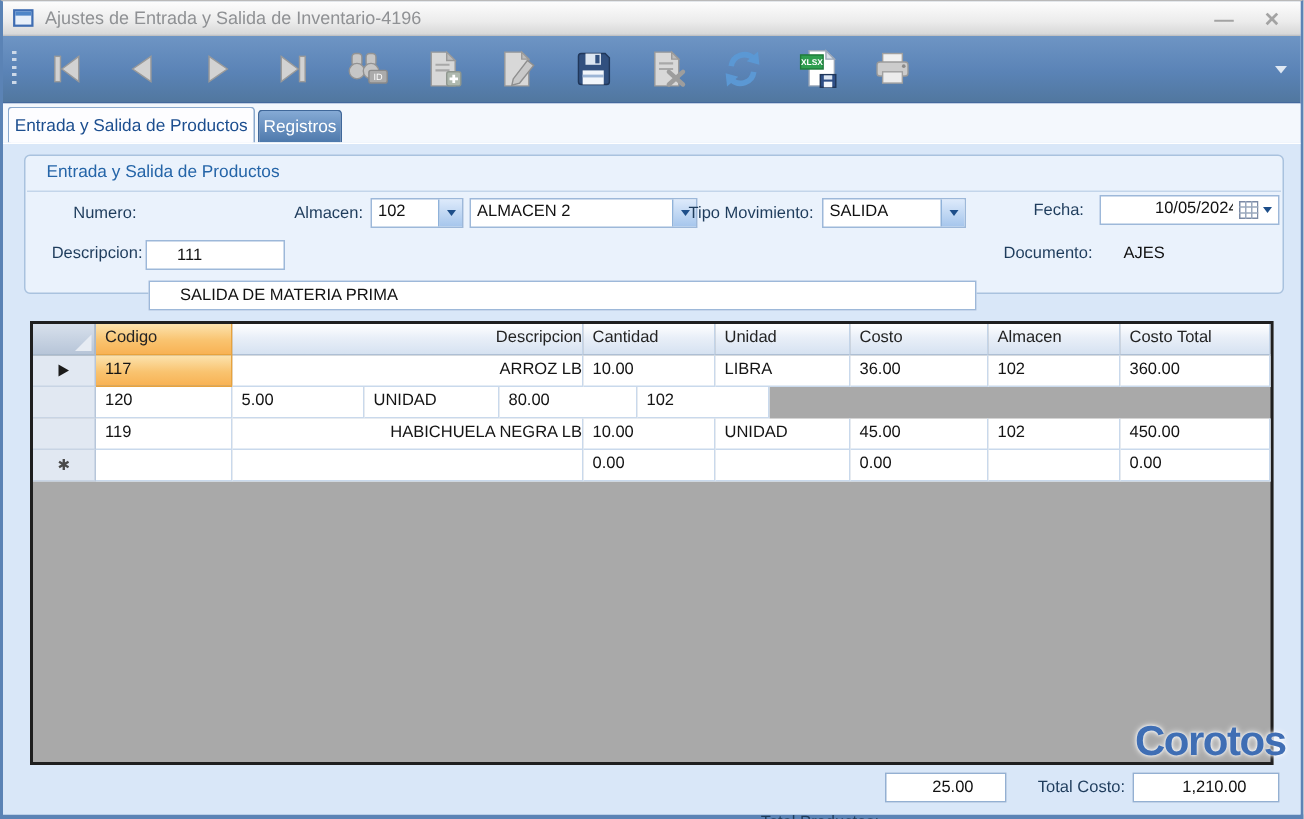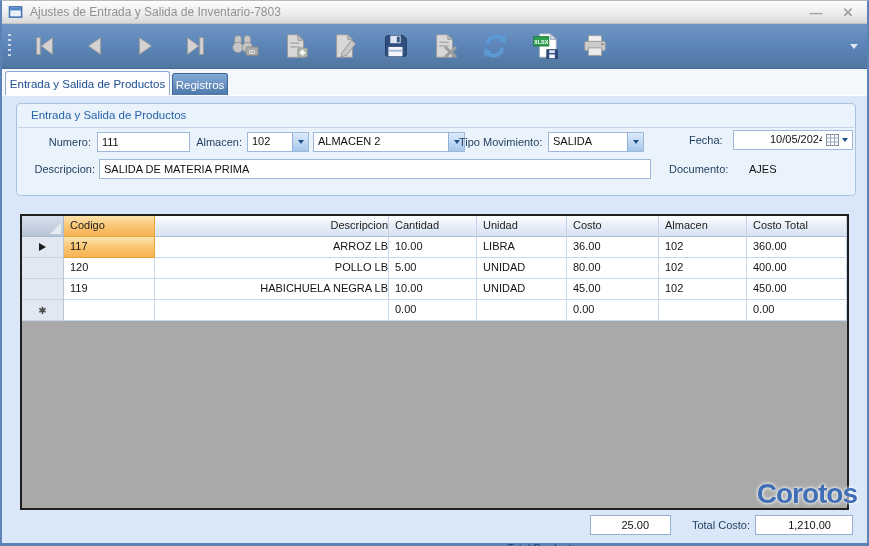--- a/index.html
+++ b/index.html
@@ -42,21 +42,21 @@
   .page { position:absolute; left:0; top:94px; right:0; bottom:0; background:#d9e7f8; border-top:1px solid #ffffff; }
 
   
   .groupbox { position:absolute; left:14px; top:7px; width:840px; height:93px;
               background:#eaf2fc; border:1px solid #a9c2de; border-radius:4px; }
   .groupbox-title { position:absolute; left:14px; top:5px; color:#2565a8; font-size:11.5px; }
   .groupbox-line { position:absolute; left:1px; right:1px; top:23px; height:1px; background:#c3d5ea; }
 
   .lbl { position:absolute; color:#1e3c5c; font-size:11px; line-height:20px; white-space:nowrap; }
   .txt { position:absolute; height:20px; background:#fff; border:1px solid #9db8d9; font-size:11px;
-         padding:0 4px; color:#111; font-family:"Liberation Sans", sans-serif; }
+         padding:0 20px; color:#111; font-family:"Liberation Sans", sans-serif;margin-top:28px; }
   .combo { position:absolute; height:20px; background:#fff; border:1px solid #9db8d9; display:flex; }
   .combo-text { flex:1; padding:2px 4px 0 4px; color:#111; white-space:nowrap; overflow:hidden; }
   .combo-btn { width:16px; background:linear-gradient(#ddeafb,#a6c6ec); border-left:1px solid #8fb2da;
                display:flex; align-items:center; justify-content:center; }
   .combo-arrow { width:0; height:0; border-left:3.5px solid transparent; border-right:3.5px solid transparent;
                  border-top:4px solid #1d4e89; }
   .date-icons { display:flex; align-items:center; gap:3px; padding:0 4px; }
 
   
   .grid { position:absolute; left:18px; top:118px; width:829px; height:296px;
@@ -97,21 +97,21 @@
 </head>
 <body>
 
 <div class="window">
 
   <div class="titlebar">
     <svg class="titlebar-icon" viewBox="0 0 16 15">
       <rect x="1" y="2" width="13" height="11" fill="#e8f0fa" stroke="#3f6db2" stroke-width="1.6"></rect>
       <rect x="1.8" y="2.8" width="11.4" height="3" fill="#4f86c8"></rect>
     </svg>
-    <span class="titlebar-text">Ajustes de Entrada y Salida de Inventario-7803</span>
+    <span class="titlebar-text">Ajustes de Entrada y Salida de Inventario-4196</span>
     <div class="titlebar-buttons">
       <span class="tb-btn">—</span>
       <span class="tb-btn">✕</span>
     </div>
   </div>
 
   <div class="toolbar">
     <div class="grip"></div>
     <div class="tools">
       <div class="tool">
@@ -304,26 +304,24 @@
         <div class="cell c3">10.00</div>
         <div class="cell c4">LIBRA</div>
         <div class="cell c5">36.00</div>
         <div class="cell c6">102</div>
         <div class="cell c7">360.00</div>
       </div>
 
       <div class="grid-row">
         <div class="sel c0"></div>
         <div class="cell c1">120</div>
-        <div class="cell c2">POLLO LB</div>
         <div class="cell c3">5.00</div>
         <div class="cell c4">UNIDAD</div>
         <div class="cell c5">80.00</div>
         <div class="cell c6">102</div>
-        <div class="cell c7">400.00</div>
       </div>
 
       <div class="grid-row">
         <div class="sel c0"></div>
         <div class="cell c1">119</div>
         <div class="cell c2">HABICHUELA NEGRA LB</div>
         <div class="cell c3">10.00</div>
         <div class="cell c4">UNIDAD</div>
         <div class="cell c5">45.00</div>
         <div class="cell c6">102</div>

